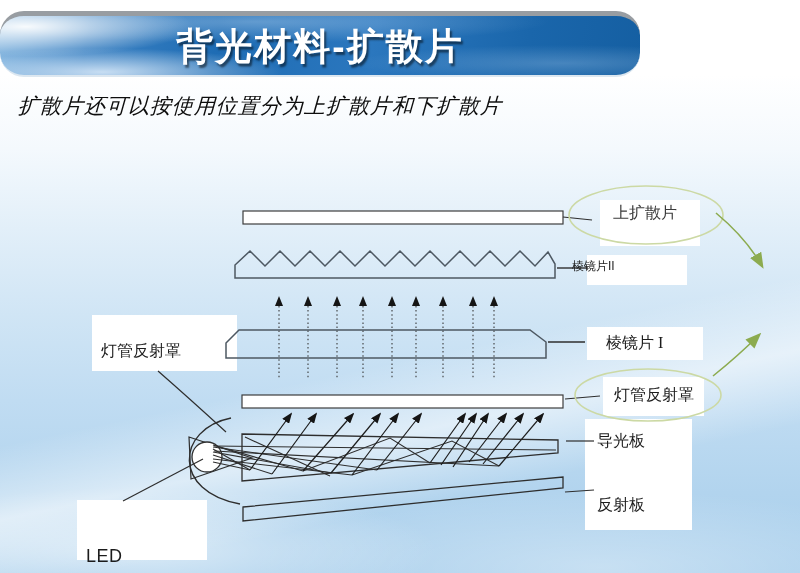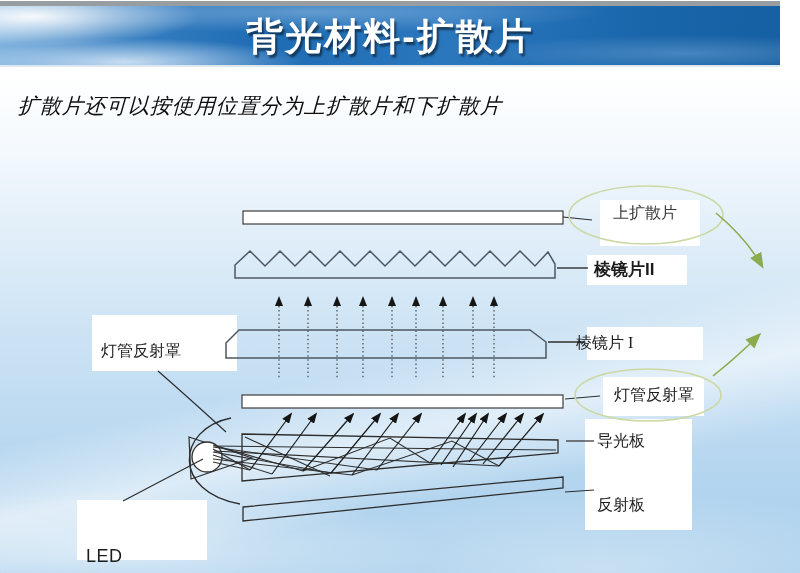--- a/index.html
+++ b/index.html
@@ -7,29 +7,30 @@
     position:relative;width:800px;height:573px;overflow:hidden;
     font-family:"Liberation Sans","DejaVu Sans",sans-serif;
     background:
       linear-gradient(168deg, rgba(255,255,255,0) 60%, rgba(255,255,255,.55) 70%, rgba(255,255,255,0) 80%),
       radial-gradient(ellipse 420px 90px at 18% 96%, rgba(255,255,255,.55), rgba(255,255,255,0) 70%),
       radial-gradient(ellipse 500px 110px at 75% 99%, rgba(255,255,255,.35), rgba(255,255,255,0) 70%),
       linear-gradient(#ffffff 13%, #f4f9fd 26%, #e2eff9 40%, #d0e5f5 55%, #c0dcf2 70%, #b2d4ee 86%, #a9cfec 100%);
   }
   
   .banner{
-    position:absolute;left:0;top:1px;width:780px;height:66px;
+    position:absolute;left:0;top:11px;width:640px;height:66px;
     border-top:5px solid #989da2;box-sizing:border-box;
     background:
       radial-gradient(ellipse 260px 46px at 4% 18%, rgba(255,255,255,.95), rgba(255,255,255,0) 65%),
       radial-gradient(ellipse 300px 40px at 16% 95%, rgba(235,245,255,.8), rgba(255,255,255,0) 60%),
       radial-gradient(ellipse 420px 30px at 40% 10%, rgba(220,238,255,.35), rgba(255,255,255,0) 70%),
       radial-gradient(ellipse 300px 26px at 88% 80%, rgba(210,233,255,.25), rgba(255,255,255,0) 70%),
       linear-gradient(100deg,#7db1dd 0%,#3c82c3 14%,#1e6cb4 34%,#2b77be 58%,#1a66ab 82%,#155fa2 100%);
     border-bottom:2px solid #dce7f0;
+    border-radius:24px;
   }
   .banner .title{
     position:absolute;left:0;top:6px;width:100%;text-align:center;
     color:#ffffff;font-size:37px;font-weight:bold;letter-spacing:2px;
     text-shadow:2px 3px 2px rgba(0,0,0,.5);
   }
   
   .subtitle{
     position:absolute;left:18px;top:92px;width:640px;
     font-size:21px;font-style:italic;color:#0d0d0d;letter-spacing:1px;
@@ -162,21 +163,21 @@
       <path d="M430 463 L465 414" marker-end="url(#ah)"></path>
         <path d="M441 465 L476 414" marker-end="url(#ah)"></path>
       <path d="M453 467 L488 414" marker-end="url(#ah)"></path>
         <path d="M469 462 L506 414" marker-end="url(#ah)"></path>
       <path d="M483 464 L523 414" marker-end="url(#ah)"></path>
         <path d="M499 466 L543 414" marker-end="url(#ah)"></path>
     </g>
   </svg>
 
   <div class="lbl" style="left:601px;top:204px;color:#3a3a3a;padding-left:12px;">上扩散片</div>
-  <div class="lbl" style="left:594px;top:260px;font-weight:700;font-size:17px;">棱镜片II</div>
+  <div class="lbl" style="left:572px;top:260px;font-weight:400;font-size:12px;">棱镜片II</div>
   <div class="lbl" style="left:101px;top:321px;margin-top:21px;">灯管反射罩</div>
-  <div class="lbl" style="left:576px;top:334px;font-weight:500;font-family:Liberation Serif, serif;">棱镜片 I</div>
+  <div class="lbl" style="left:606px;top:334px;font-weight:500;font-family:Liberation Serif, serif;">棱镜片 I</div>
   <div class="lbl" style="left:614px;top:386px;">灯管反射罩</div>
   <div class="lbl" style="left:597px;top:432px;">导光板</div>
   <div class="lbl" style="left:597px;top:484px;margin-top:12px;">反射板</div>
   <div class="lbl" style="left:86px;top:505px;font-size:18px;letter-spacing:.5px;margin-top:41px;">LED</div>
 
 </div>
 
 </body></html>

